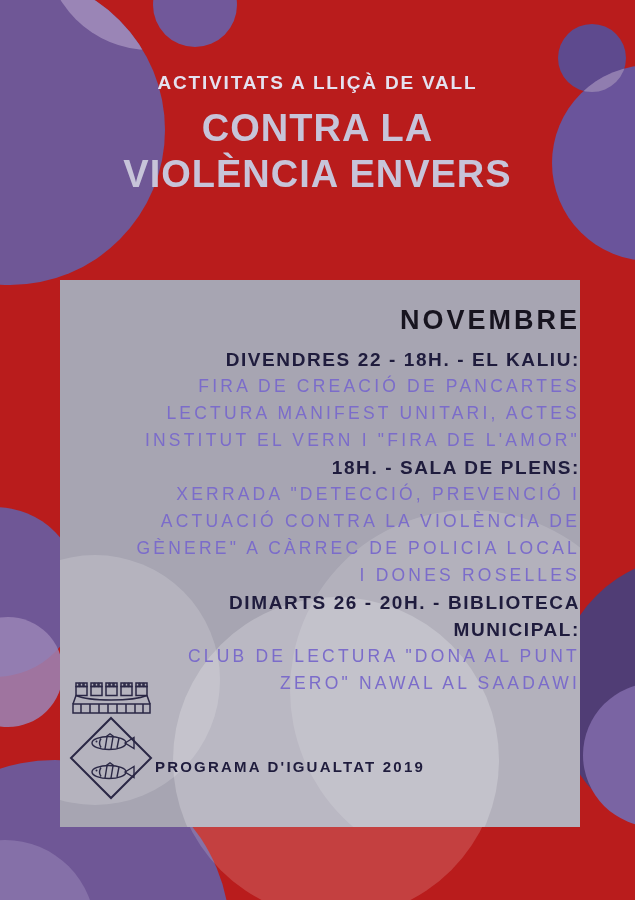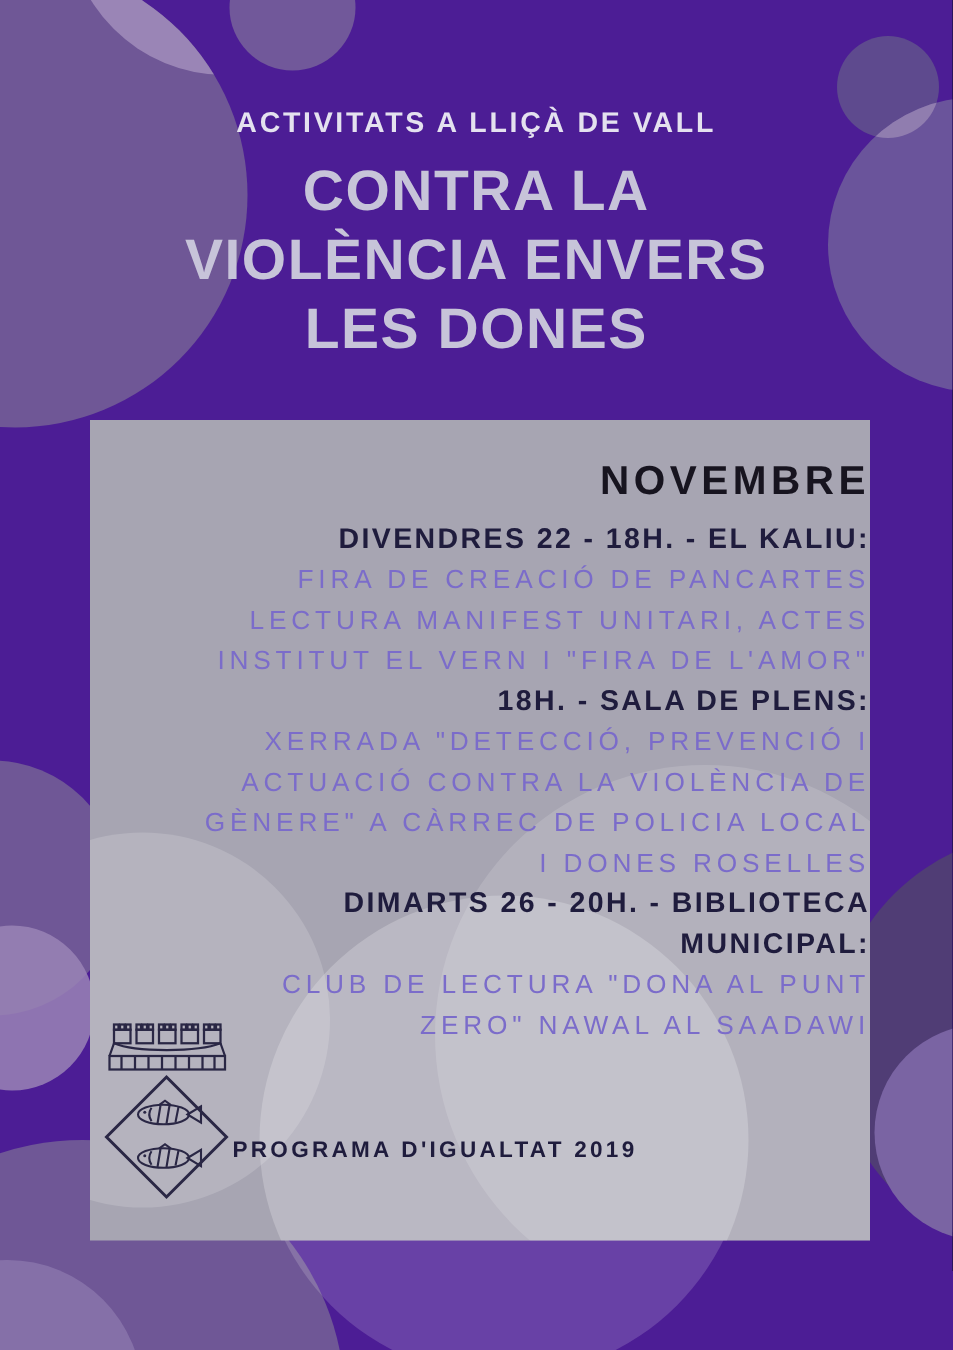--- a/index.html
+++ b/index.html
@@ -1,18 +1,18 @@
 <!DOCTYPE html>
 <html><head>
 <meta charset="utf-8">
 <style>
   html,body{margin:0;padding:0;background:#130e34;}
   .poster{
     position:relative;width:635px;height:900px;overflow:hidden;
-    background:#4c1d95;
+    background:#b91c1c;
     font-family:"Liberation Sans",sans-serif;
   }
   
   .circle{position:absolute;border-radius:50%;}
   .c-tl-main{left:-145px;top:-25px;width:310px;height:310px;background:#6f5796;overflow:hidden;}
   .c-tl-cap{left:190px;top:-135px;width:210px;height:210px;background:#9e8bb9;opacity:.9;}
   .c-t-extra{left:153px;top:-37px;width:84px;height:84px;background:#71589a;}
   .c-tr-small{left:558px;top:24px;width:68px;height:68px;background:#5e4a8e;}
   .c-tr-main{left:552px;top:65px;width:196px;height:196px;background:#6a549b;overflow:hidden;}
   .c-tr-lens{left:6px;top:-41px;width:68px;height:68px;background:#907daf;}
@@ -73,21 +73,20 @@
     <div class="circle c-bl-cap"></div>
   </div>
   <div class="circle c-br-main"></div>
   <div class="circle c-br-light"></div>
   <div class="circle c-b-glow"></div>
 
   <div class="kicker">ACTIVITATS A LLIÇÀ DE VALL</div>
   <div class="title">
     <div>CONTRA LA</div>
     <div>VIOLÈNCIA ENVERS</div>
-    <div>LES DONES</div>
   </div>
 
   <div class="panel">
     <div class="circle b-light-1"></div>
     <div class="circle b-light-2"></div>
     <div class="circle b-light-3"></div>
 
     <div class="panel-content">
       <div class="month">NOVEMBRE</div>
       <div class="line heading">DIVENDRES 22 - 18H. - EL KALIU:</div>

